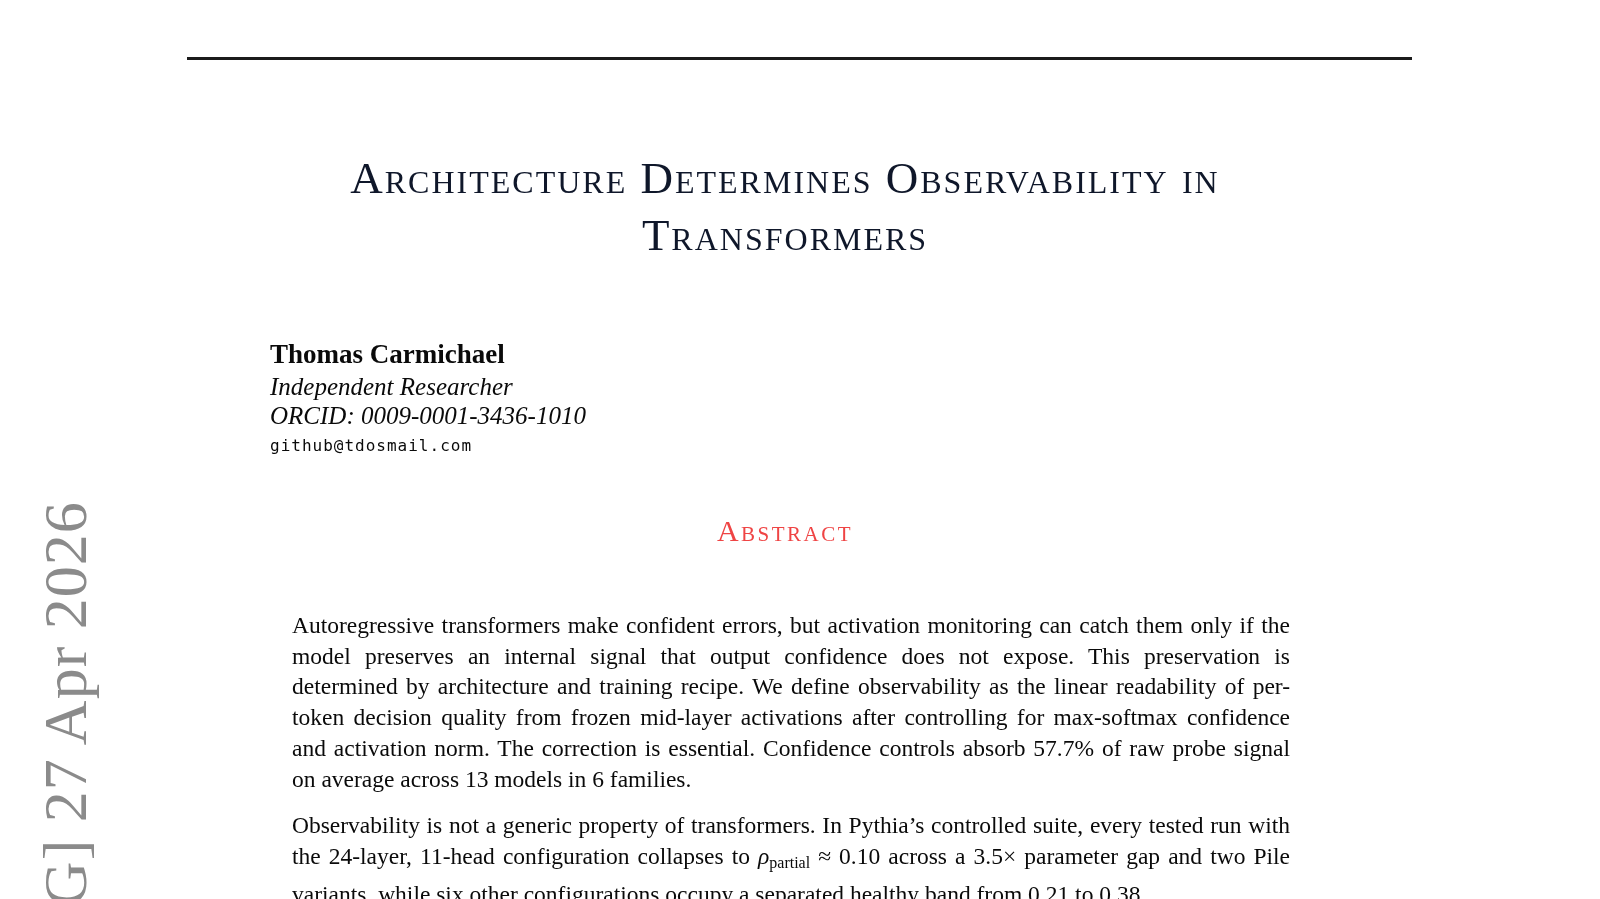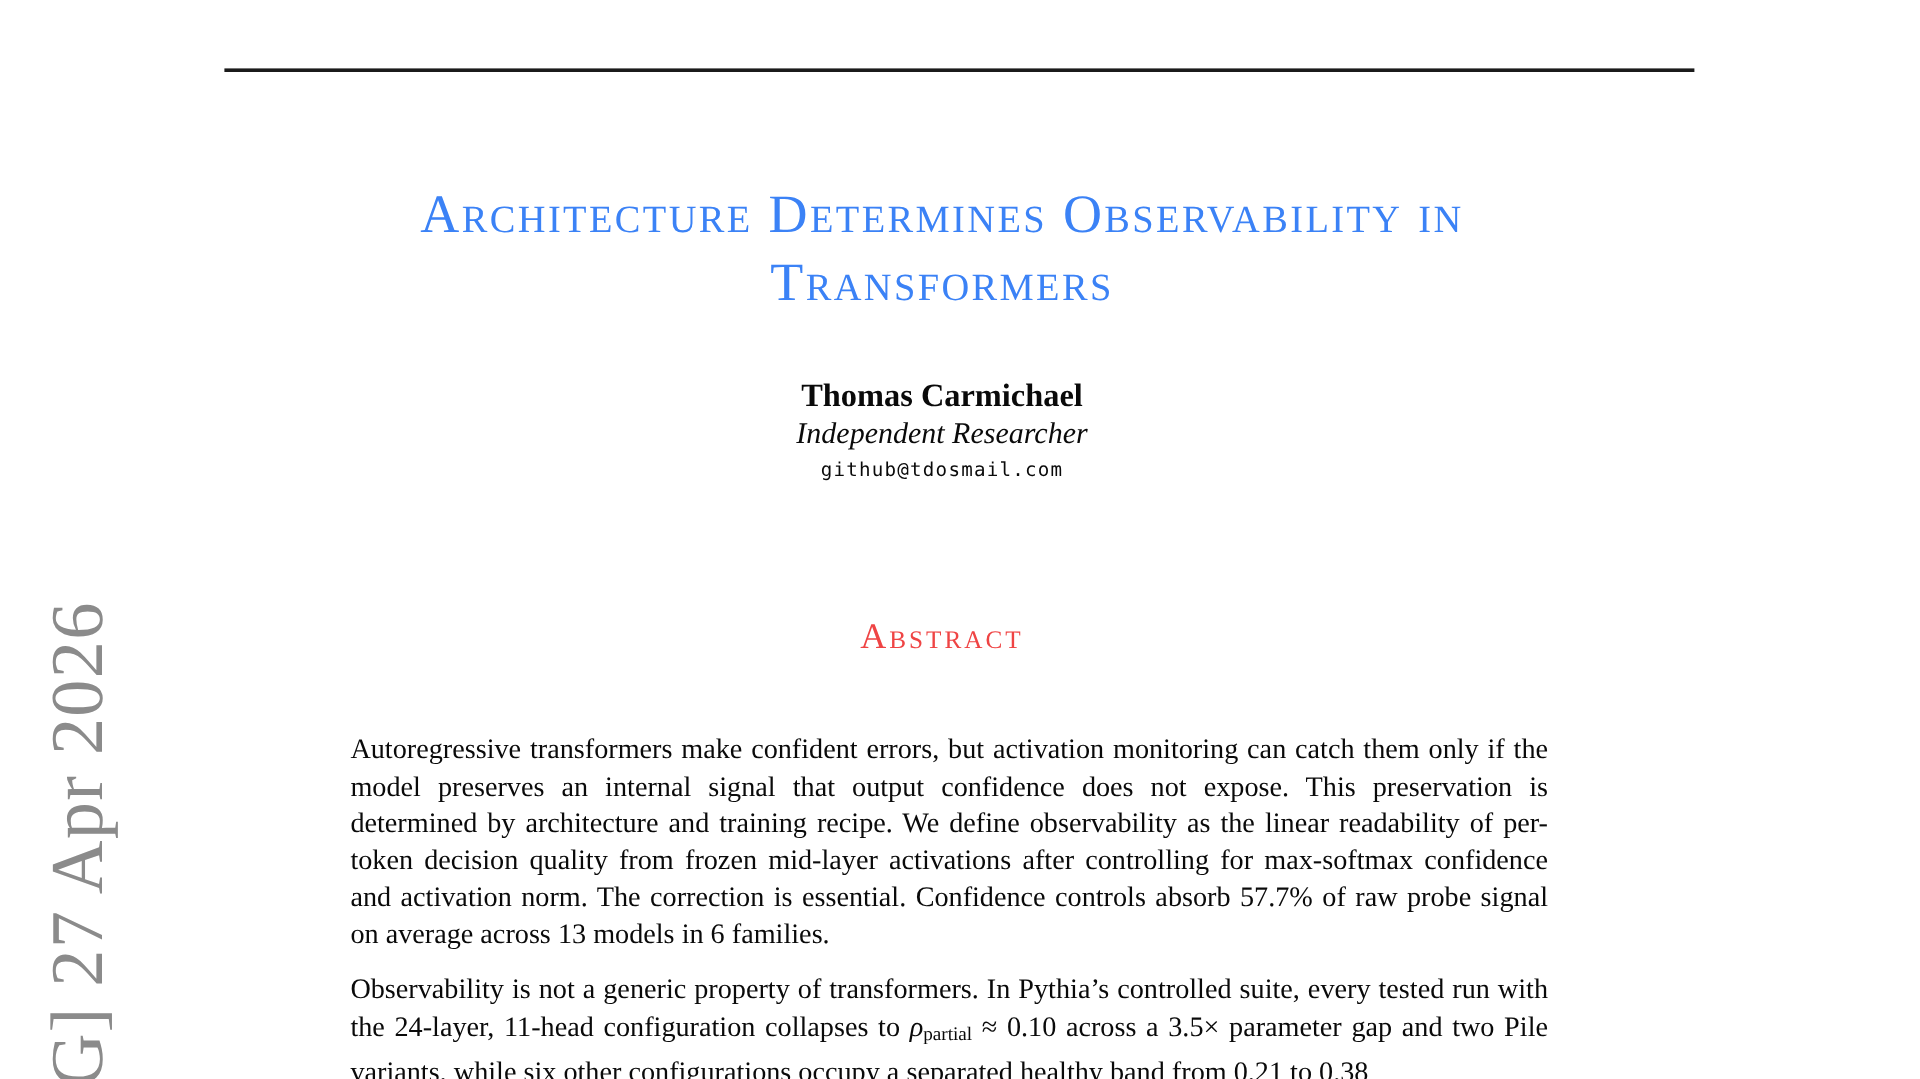--- a/index.html
+++ b/index.html
@@ -48,29 +48,28 @@
   .title {
     position: absolute;
     left: 270px;
     top: 150px;
     width: 1030px;
     text-align: center;
     font-variant: small-caps;
     font-size: 45px;
     line-height: 57px;
     letter-spacing: 2px;
-    color: #3b82f6;
+    color: #0f172a;
   }
 
   .author-block {
     position: absolute;
     left: 270px;
-    top: 311px;
+    top: 336px;
     width: 1030px;
-    text-align: center;
   }
   .author-name {
     font-size: 27px;
     font-weight: bold;
     line-height: 36px;
   }
   .author-line {
     font-style: italic;
     font-size: 25px;
     line-height: 29px;
@@ -129,20 +128,21 @@
   <div class="top-rule" style="background: rgb(27, 27, 27);"></div>
 
   <div class="title">
     <div>Architecture Determines Observability in</div>
     <div>Transformers</div>
   </div>
 
   <div class="author-block">
     <div class="author-name">Thomas Carmichael</div>
     <div class="author-line">Independent Researcher</div>
+    <div class="author-line">ORCID: 0009-0001-3436-1010</div>
     <div class="author-email">github@tdosmail.com</div>
   </div>
 
   <div class="abstract-heading">Abstract</div>
 
   <div class="body-text">
     <p>
       <span>Autoregressive transformers make confident errors, but activation monitoring can catch them only if the model preserves an internal signal that output confidence does not expose. This preservation is determined by architecture and training recipe. We define observability as the linear readability of per-token decision quality from frozen mid-layer activations after controlling for max-softmax confidence and activation norm. The correction is essential. Confidence controls absorb 57.7% of raw probe signal on average across 13 models in 6 families.</span>
     </p>
     <p>

